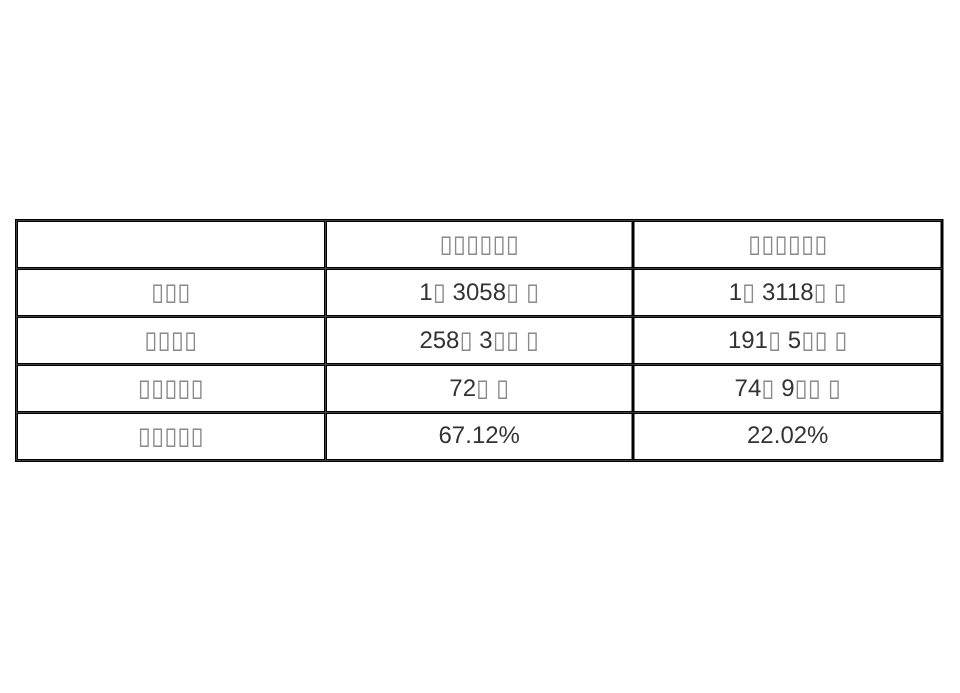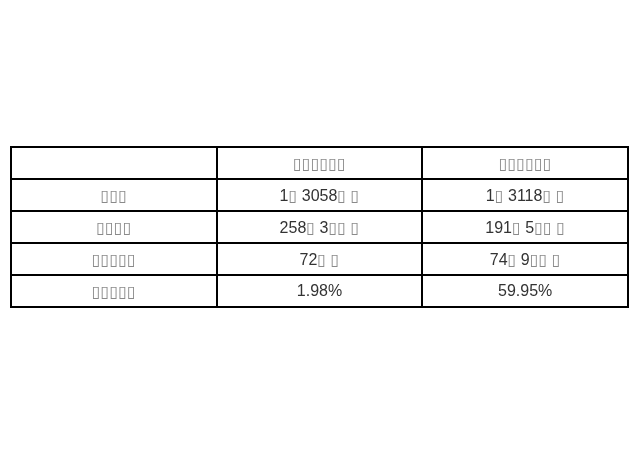--- a/index.html
+++ b/index.html
@@ -72,18 +72,18 @@
         <td>258<span class="tofu">▯</span> 3<span class="tofu">▯</span><span class="tofu">▯</span> <span class="tofu">▯</span></td>
         <td>191<span class="tofu">▯</span> 5<span class="tofu">▯</span><span class="tofu">▯</span> <span class="tofu">▯</span></td>
       </tr>
       <tr>
         <td><span class="tofu">▯</span><span class="tofu">▯</span><span class="tofu">▯</span><span class="tofu">▯</span><span class="tofu">▯</span></td>
         <td>72<span class="tofu">▯</span> <span class="tofu">▯</span></td>
         <td>74<span class="tofu">▯</span> 9<span class="tofu">▯</span><span class="tofu">▯</span> <span class="tofu">▯</span></td>
       </tr>
       <tr>
         <td><span class="tofu">▯</span><span class="tofu">▯</span><span class="tofu">▯</span><span class="tofu">▯</span><span class="tofu">▯</span></td>
-        <td>1.98%</td>
-        <td>59.95%</td>
+        <td>67.12%</td>
+        <td>22.02%</td>
       </tr>
     </tbody>
   </table>
 </div>
 
 </body></html>

